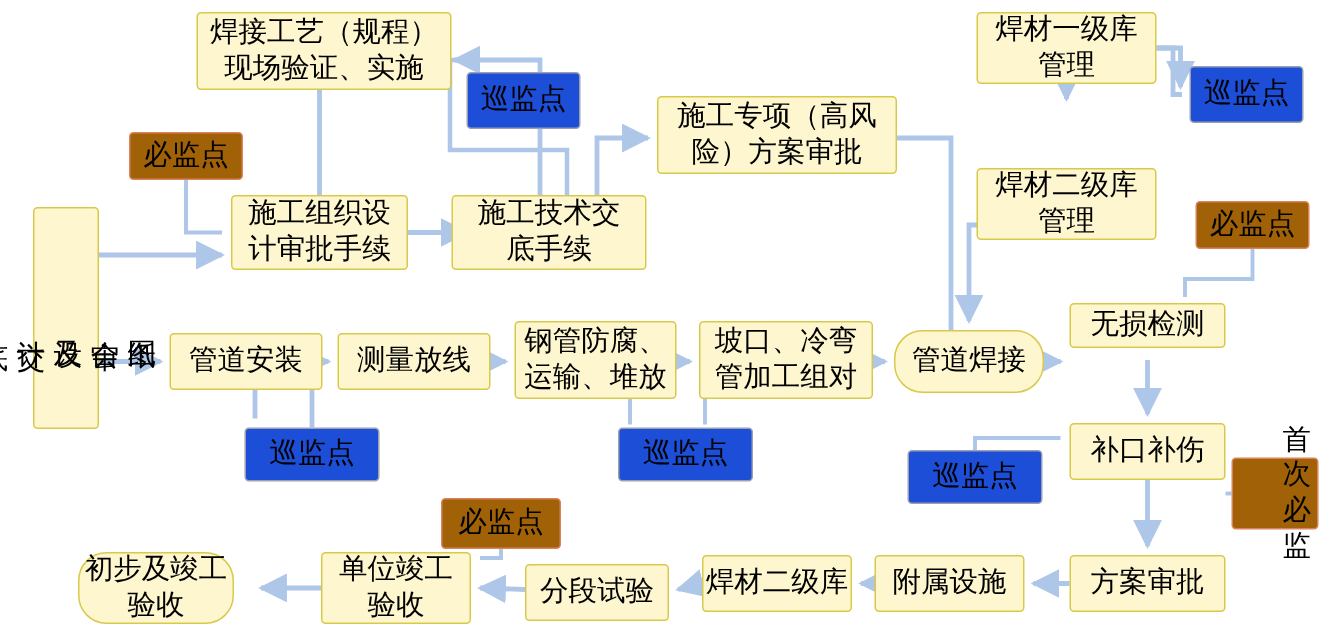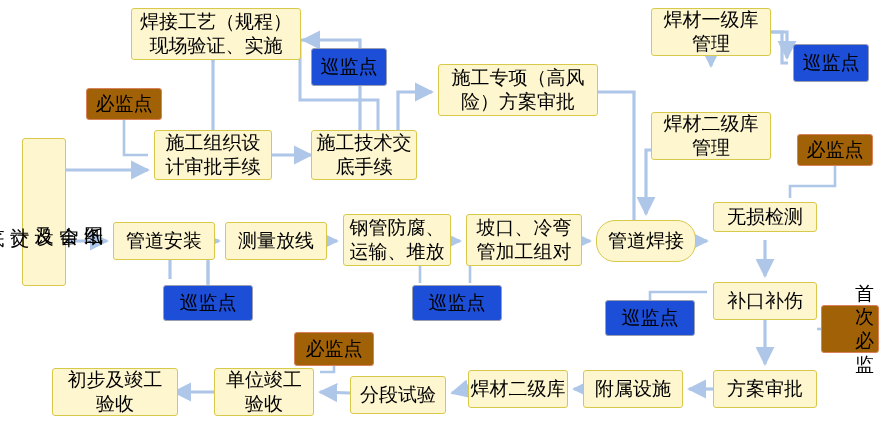--- a/index.html
+++ b/index.html
@@ -122,21 +122,21 @@
       <div class="node yellow" style="left: 438px; top: 64px; width: 160px; height: 52px;">施工专项（高风
 险）方案审批</div>
       <div class="node yellow" style="left: 651px; top: 8px; width: 120px; height: 48px;">焊材一级库
 管理</div>
       <div class="node gray" style="left: 793px; top: 44px; width: 76px; height: 38px;">巡监点</div>
       <div class="node yellow" style="left: 651px; top: 72px; width: 120px; height: 48px; margin-top: 40px;">焊材二级库
 管理</div>
       <div class="node orange" style="left: 86px; top: 88px; width: 76px; height: 32px;">必监点</div>
       <div class="node yellow" style="left: 154px; top: 130px; width: 118px; height: 50px;">施工组织设
 计审批手续</div>
-      <div class="node yellow" style="left: 311px; top: 130px; width: 106px; height: 50px;">施工技术交
+      <div class="node yellow" style="left: 301px; top: 130px; width: 130px; height: 50px;">施工技术交
 底手续</div>
       <div class="node orange" style="left: 797px; top: 134px; width: 76px; height: 32px;">必监点</div>
       <div class="node yellow vertical" style="left: 22px; top: 138px; width: 44px; height: 148px;">图纸
 会审
 及设
 计交
 底</div>
       <div class="node yellow" style="left: 713px; top: 202px; width: 104px; height: 30px;">无损检测</div>
       <div class="node yellow" style="left: 113px; top: 222px; width: 102px; height: 38px;">管道安装</div>
       <div class="node yellow" style="left: 225px; top: 222px; width: 102px; height: 38px;">测量放线</div>
@@ -151,16 +151,16 @@
       <div class="node yellow" style="left: 713px; top: 282px; width: 104px; height: 38px;">补口补伤</div>
       <div class="node orange" style="left: 821px; top: 305px; width: 58px; height: 48px; padding-left: 29px;">首次
 必监</div>
       <div class="node orange" style="left: 294px; top: 332px; width: 80px; height: 34px;">必监点</div>
       <div class="node yellow" style="left: 713px; top: 370px; width: 104px; height: 38px;">方案审批</div>
       <div class="node yellow" style="left: 583px; top: 370px; width: 100px; height: 38px;">附属设施</div>
       <div class="node yellow" style="left: 468px; top: 370px; width: 100px; height: 38px;">焊材二级库</div>
       <div class="node yellow" style="left: 350px; top: 376px; width: 96px; height: 38px;">分段试验</div>
       <div class="node yellow" style="left: 214px; top: 368px; width: 100px; height: 48px;">单位竣工
 验收</div>
-      <div class="node yellow" style="left: 52px; top: 368px; width: 126px; height: 48px;">初步及竣工
+      <div class="node yellow" style="left: 52px; top: 368px; width: 104px; height: 48px; border-radius: 19px;">初步及竣工
 验收</div>
     </div>
 </div>
 
 </body></html>

